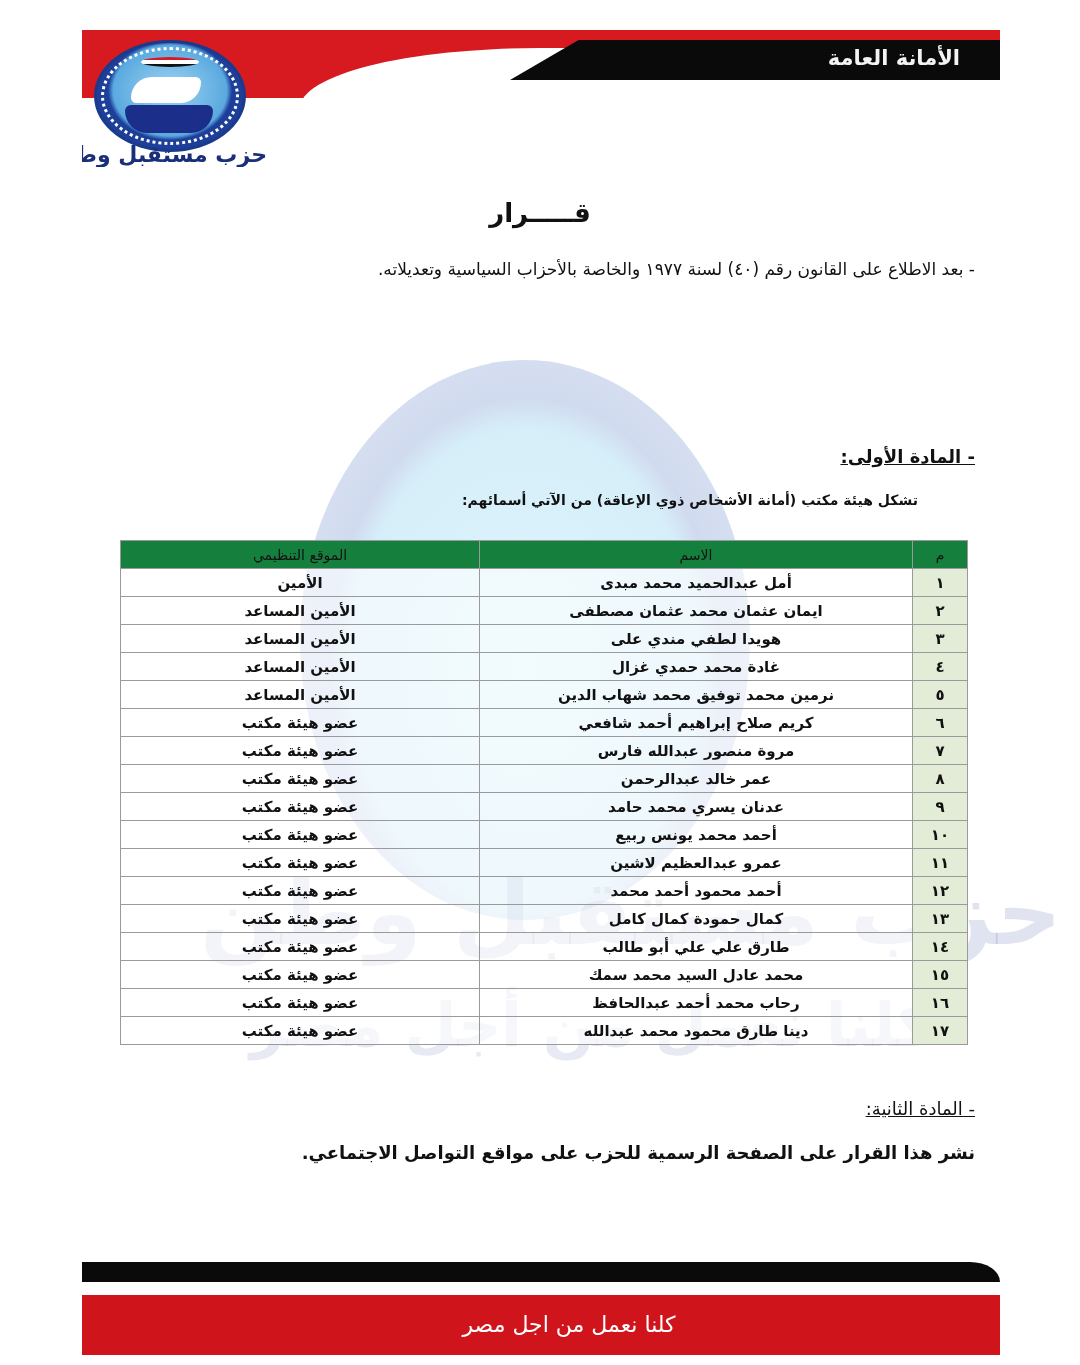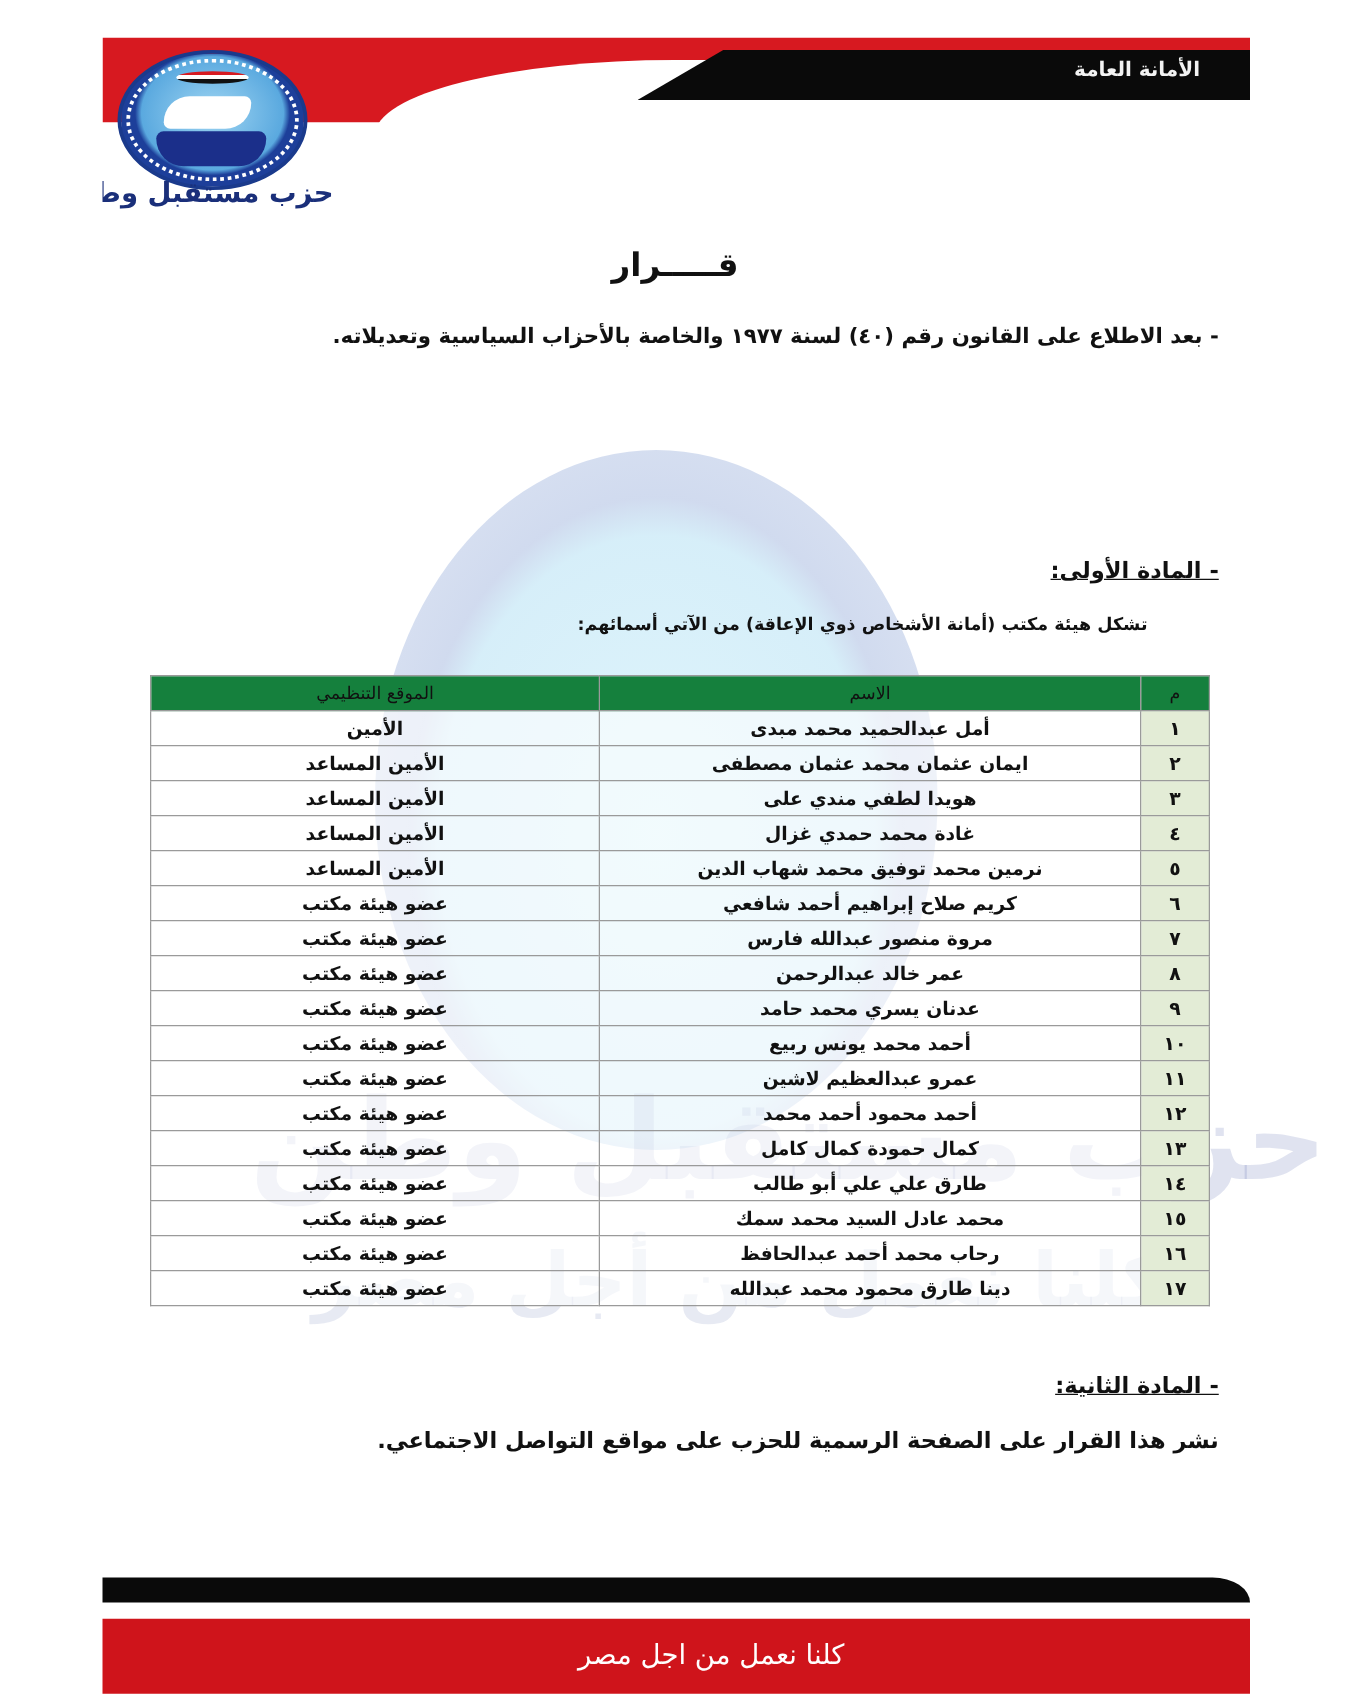--- a/index.html
+++ b/index.html
@@ -9,53 +9,53 @@
   }
   .page { position: absolute; left: 82px; top: 30px; width: 918px; height: 1330px; background: #fff; }
 
   
   .hdr-red { position: absolute; left: 82px; top: 30px; width: 918px; height: 68px; background: #d71920;
     clip-path: polygon(0 0, 100% 0, 100% 100%, 0 100%); }
   .hdr-white-wave { position: absolute; left: 300px; top: 48px; width: 720px; height: 70px; background: #fff;
     border-top-left-radius: 240px 60px; }
   .hdr-black { position: absolute; left: 510px; top: 40px; width: 490px; height: 40px; background: #0a0a0a;
     clip-path: polygon(14% 0, 100% 0, 100% 100%, 0 100%); border-top-left-radius: 20px; }
-  .hdr-title { position: absolute; right: 120px; top: 46px; color: #f3f3f3; font-weight: bold; font-size: 16px; direction: rtl; }
+  .hdr-title { position: absolute; right: 120px; top: 46px; color: #f3f3f3; font-weight: bold; font-size: 21px; direction: rtl; }
   .logo { position: absolute; left: 94px; top: 40px; width: 146px; height: 106px; border-radius: 50%;
     background: radial-gradient(ellipse at 50% 45%, #9fd5f2 0%, #5aa9df 55%, #1d3f9a 60%, #1d3f9a 100%);
     border: 3px solid #1a3a8c; }
   .logo .stars { position: absolute; inset: 4px; border-radius: 50%; border: 3px dotted #ffffff; }
   .logo .eagle { position: absolute; left: 34px; top: 34px; width: 70px; height: 26px; background: #fff; border-radius: 40px 10px 40px 10px; }
   .logo .crowd { position: absolute; left: 28px; top: 62px; width: 88px; height: 28px; background: #1b2f8a;
     border-radius: 8px 8px 30px 30px; }
   .logo .flag { position: absolute; left: 44px; top: 14px; width: 58px; height: 10px; border-radius: 50%;
     background: linear-gradient(#d71920 0 33%, #fff 33% 66%, #111 66%); }
   .logo-text { position: absolute; left: 82px; top: 142px; font-size: 22px; font-weight: bold; color: #1a2f7a; direction: rtl; width: 185px; text-align: right; white-space: nowrap; overflow: hidden; }
 
   
   .wm { position: absolute; left: 300px; top: 360px; width: 450px; height: 560px; border-radius: 50%;
     background: radial-gradient(ellipse at 50% 55%, rgba(160,225,245,0.35) 0%, rgba(120,200,235,0.3) 55%, rgba(70,110,190,0.25) 62%, rgba(70,110,190,0.15) 100%); }
   .wm-text { position: absolute; left: 200px; top: 860px; font-size: 90px; font-weight: bold; color: rgba(60,80,160,0.16); direction: rtl; }
   .wm-text2 { position: absolute; left: 250px; top: 990px; font-size: 60px; font-weight: bold; color: rgba(60,80,160,0.12); direction: rtl; }
   .title { position: absolute; left: 440px; width: 200px; top: 198px; text-align: center; font-size: 26px; font-weight: bold; direction: rtl; }
   .preamble { position: absolute; right: 105px; top: 252px; width: 780px; margin: 0; padding: 0; list-style: none; }
-  .preamble li { direction: rtl; text-align: right; font-size: 17px; font-weight: bold; height: 46px; line-height: 34px; }
+  .preamble li { direction: rtl; text-align: right; font-size: 17px; font-weight: normal; height: 46px; line-height: 34px; }
   .preamble li::before { content: "-  "; }
 
   .art1 { position: absolute; right: 105px; top: 446px; font-size: 18px; font-weight: bold; text-decoration: underline; direction: rtl; }
   .art1-intro { position: absolute; right: 162px; top: 492px; font-size: 14px; font-weight: bold; direction: rtl; }
 
   table.members { position: absolute; left: 120px; top: 540px; width: 848px; border-collapse: collapse; direction: rtl; font-size: 15px; font-weight: bold; }
   table.members th, table.members td { border: 1px solid #9a9a9a; height: 27px; padding: 0 6px; text-align: center; }
   table.members th { background: #15803d; font-weight: normal; font-size: 14px; }
   table.members td.num { background: #e3ecd6; width: 42px; }
   table.members td.name { width: 420px; background: rgba(255,255,255,0.6); }
   table.members td.role { background: rgba(255,255,255,0.6); text-align: center; }
 
-  .art2 { position: absolute; right: 105px; top: 1098px; font-size: 18px; font-weight: bold; text-decoration: underline; direction: rtl; }
+  .art2 { position: absolute; right: 105px; top: 1098px; font-size: 18px; font-weight: normal; text-decoration: underline; direction: rtl; }
   .art2-body { position: absolute; right: 105px; top: 1142px; font-size: 18px; font-weight: bold; direction: rtl; }
 
   
   .ftr-black { position: absolute; left: 82px; top: 1262px; width: 918px; height: 20px; background: #0a0a0a; border-top-right-radius: 30px 20px; }
   .ftr-red { position: absolute; left: 82px; top: 1295px; width: 918px; height: 60px; background: #cf141b; }
   .ftr-text { position: absolute; left: 82px; width: 918px; top: 1312px; text-align: center; color: #fff; font-weight: normal; font-size: 22px; direction: rtl; padding-left: 28px; }
 </style>
 </head>
 <body>
 

